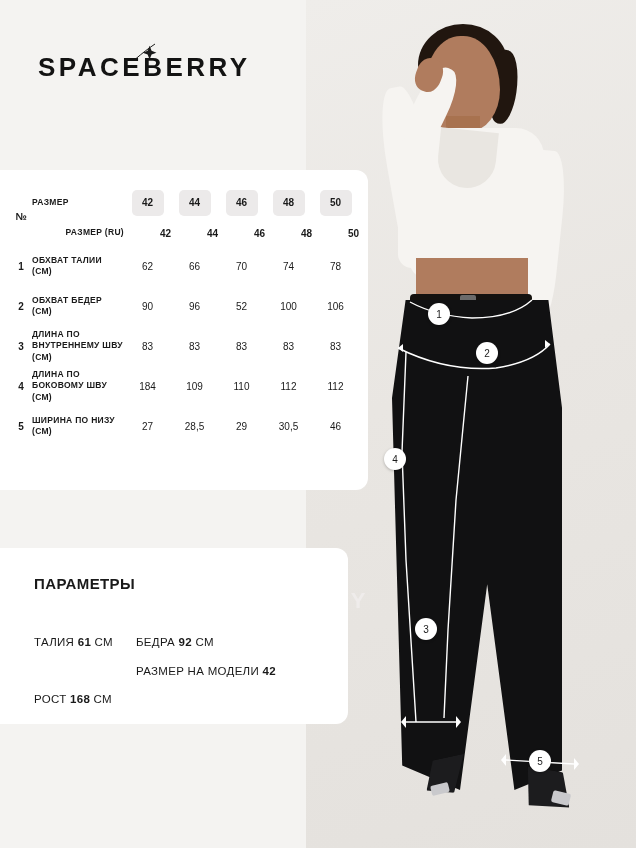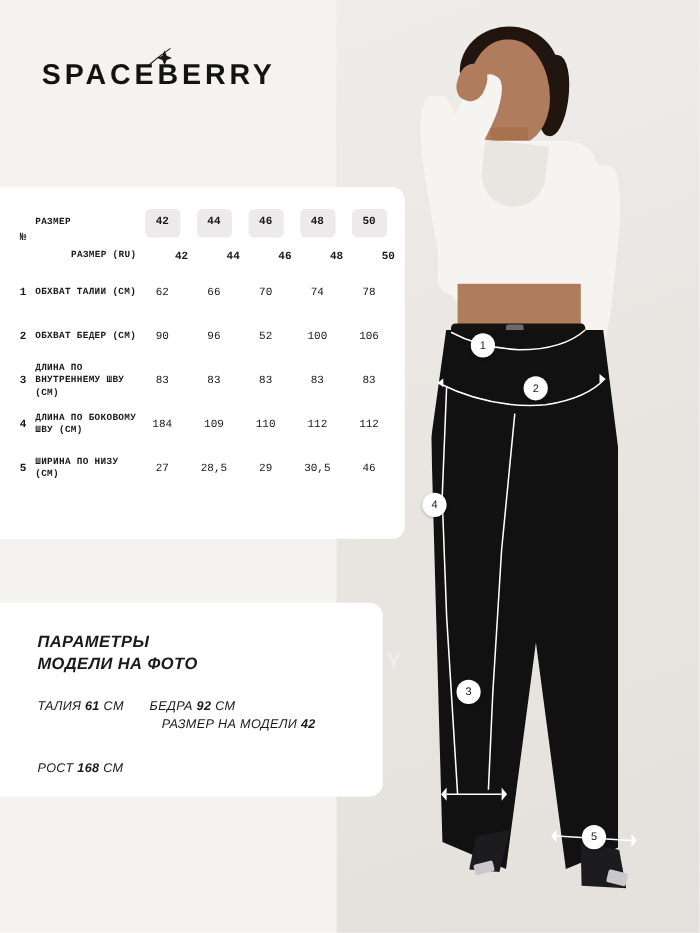--- a/index.html
+++ b/index.html
@@ -262,21 +262,20 @@
   table.size-table {
     position: absolute;
     left: 10px;
     top: 16px;
     border-collapse: collapse;
     font-size: 9px;
   }
   table.size-table td, table.size-table th {
     padding: 0;
     vertical-align: middle;
-    font-family: Liberation Mono, monospace;
   }
   .col-num {
     width: 22px;
     text-align: center;
     font-size: 10px;
     font-weight: bold;
     color: #1a1a1a;
   }
   .col-label {
     width: 92px;
@@ -324,41 +323,40 @@
 
   
   .params-card {
     position: absolute;
     left: 0;
     top: 548px;
     width: 348px;
     height: 176px;
     background: #ffffff;
     border-radius: 0 12px 12px 0;
-    font-style: italic;
   }
   .params-title {
     position: absolute;
     left: 34px;
     top: 26px;
     font-size: 15px;
     font-weight: bold;
     line-height: 1.35;
     letter-spacing: .4px;
   }
   .params-row {
     position: absolute;
     font-size: 11.5px;
     letter-spacing: .3px;
   }
   .params-row b { font-weight: bold; text-align: center; }
   .pr1 { left: 34px; top: 88px; }
   .pr2 { left: 136px; top: 88px; }
   .pr3 { left: 34px; top: 117px; margin-top: 28px; }
-  .pr4 { left: 136px; top: 105px; margin-left: 11px; }
+  .pr4 { left: 136px; top: 117px; }
 </style>
 </head>
 <body>
 
 <div class="page">
 
   <div class="photo">
     <div class="bg"></div>
 
     <div class="model-hair"></div>
@@ -482,21 +480,20 @@
         <td class="cell-val">30,5</td>
         <td class="cell-val">46</td>
       </tr>
     </tbody>
       </table>
   </div>
 
   <div class="params-card">
     <div class="params-title">
       <span>ПАРАМЕТРЫ</span><br>
-      <span>МОДЕЛИ НА ФОТО</span>
     </div>
 
     <div class="params-row pr1">
       <span>ТАЛИЯ</span>
       <b>61</b>
       <span>СМ</span>
     </div>
     <div class="params-row pr2">
       <span>БЕДРА</span>
       <b>92</b>

